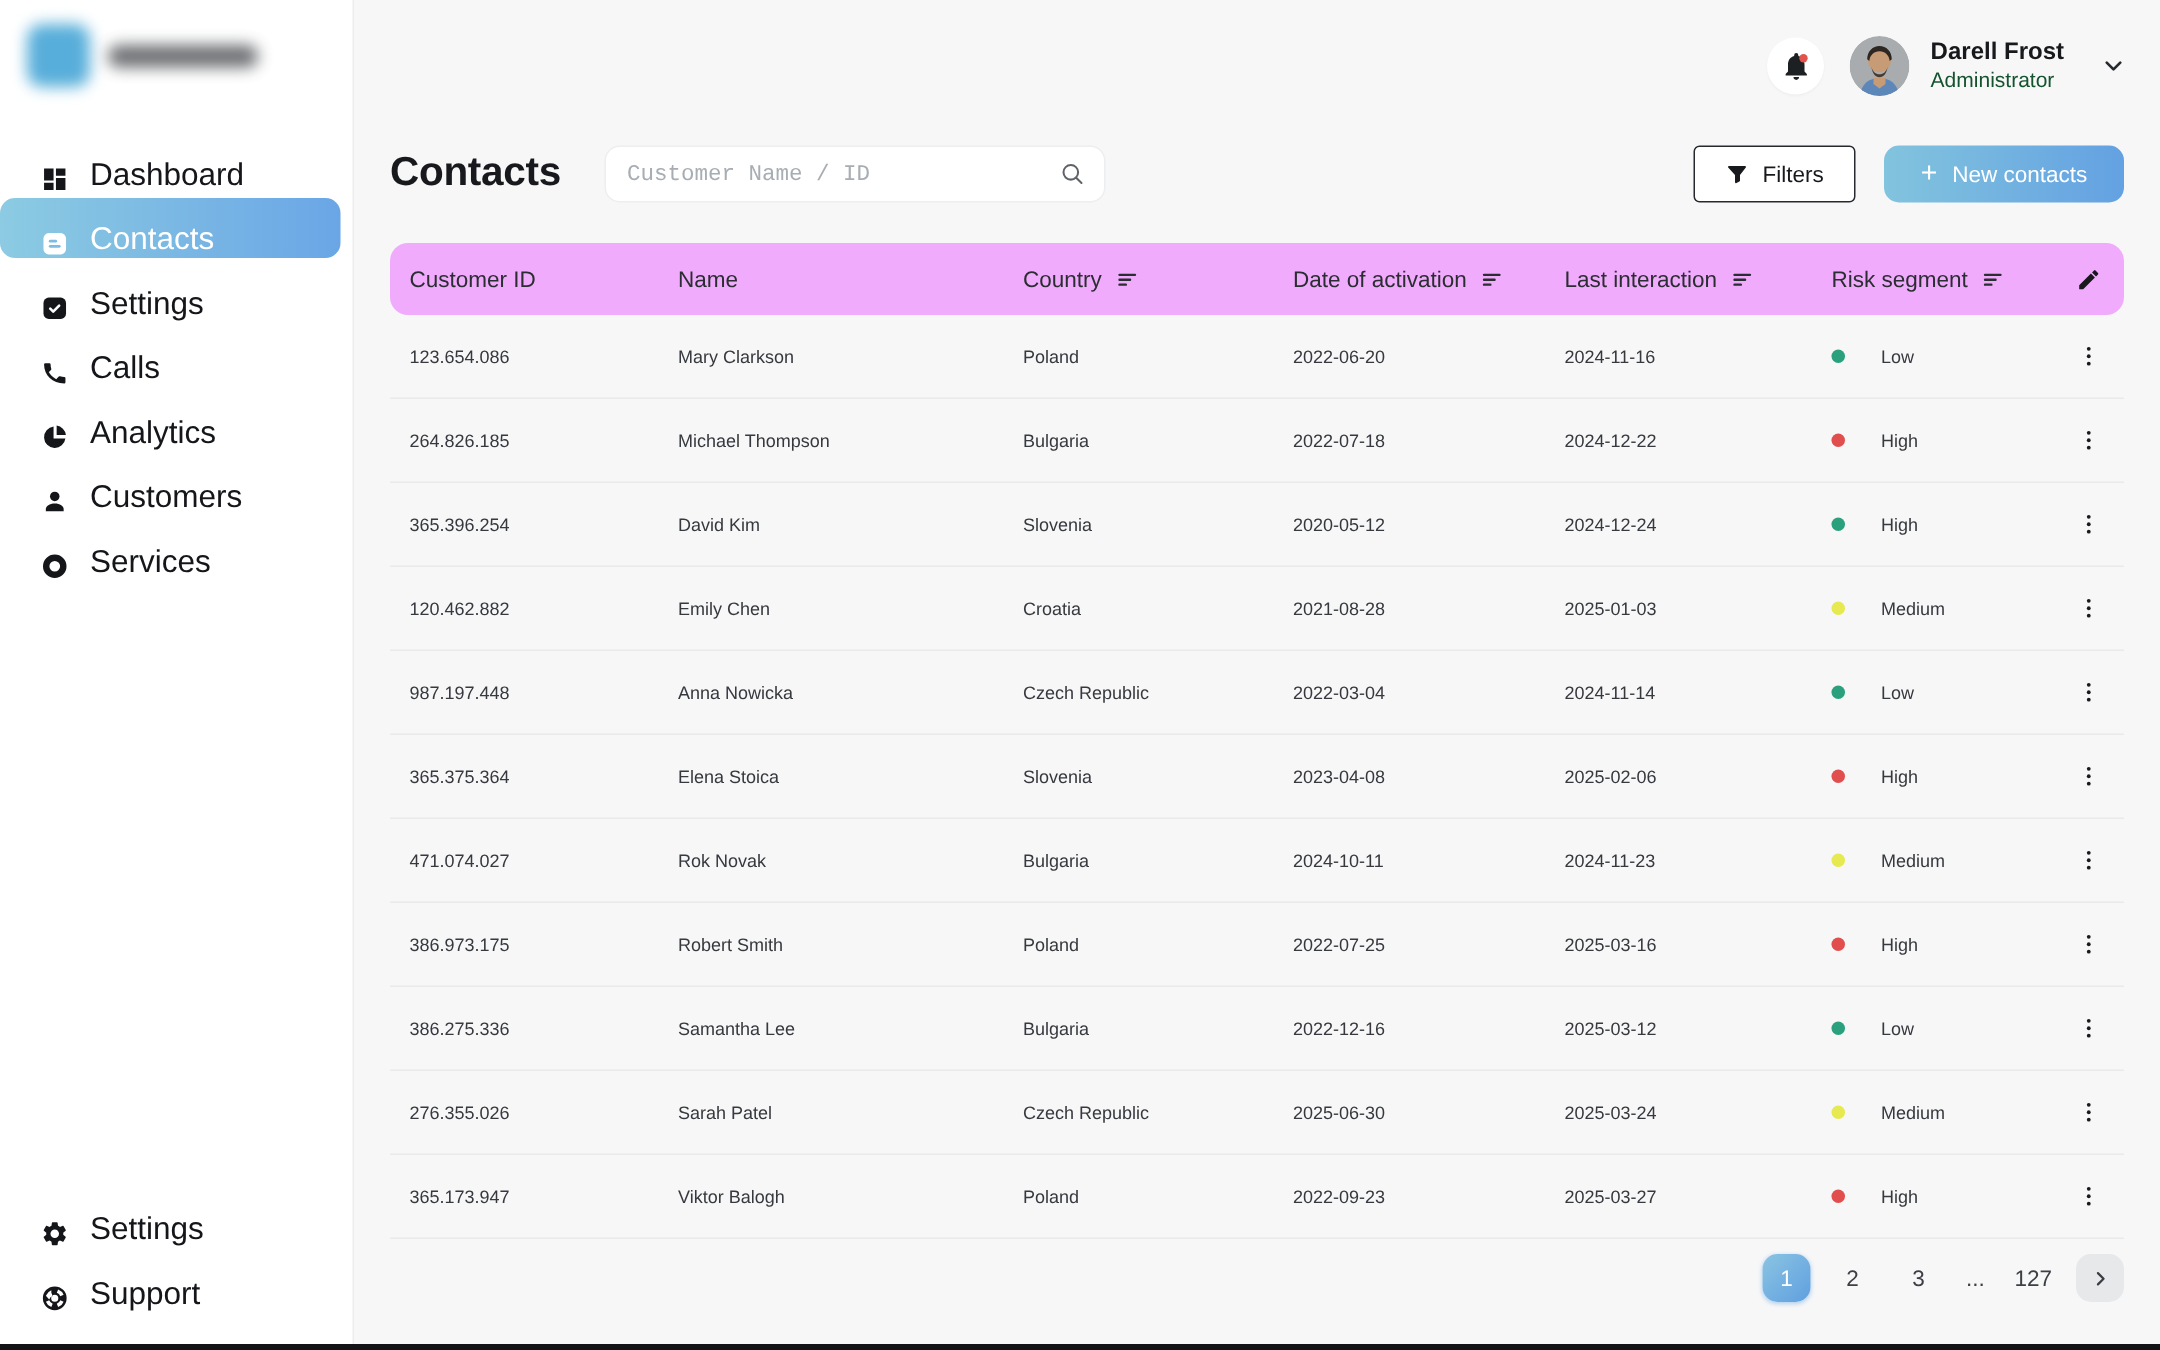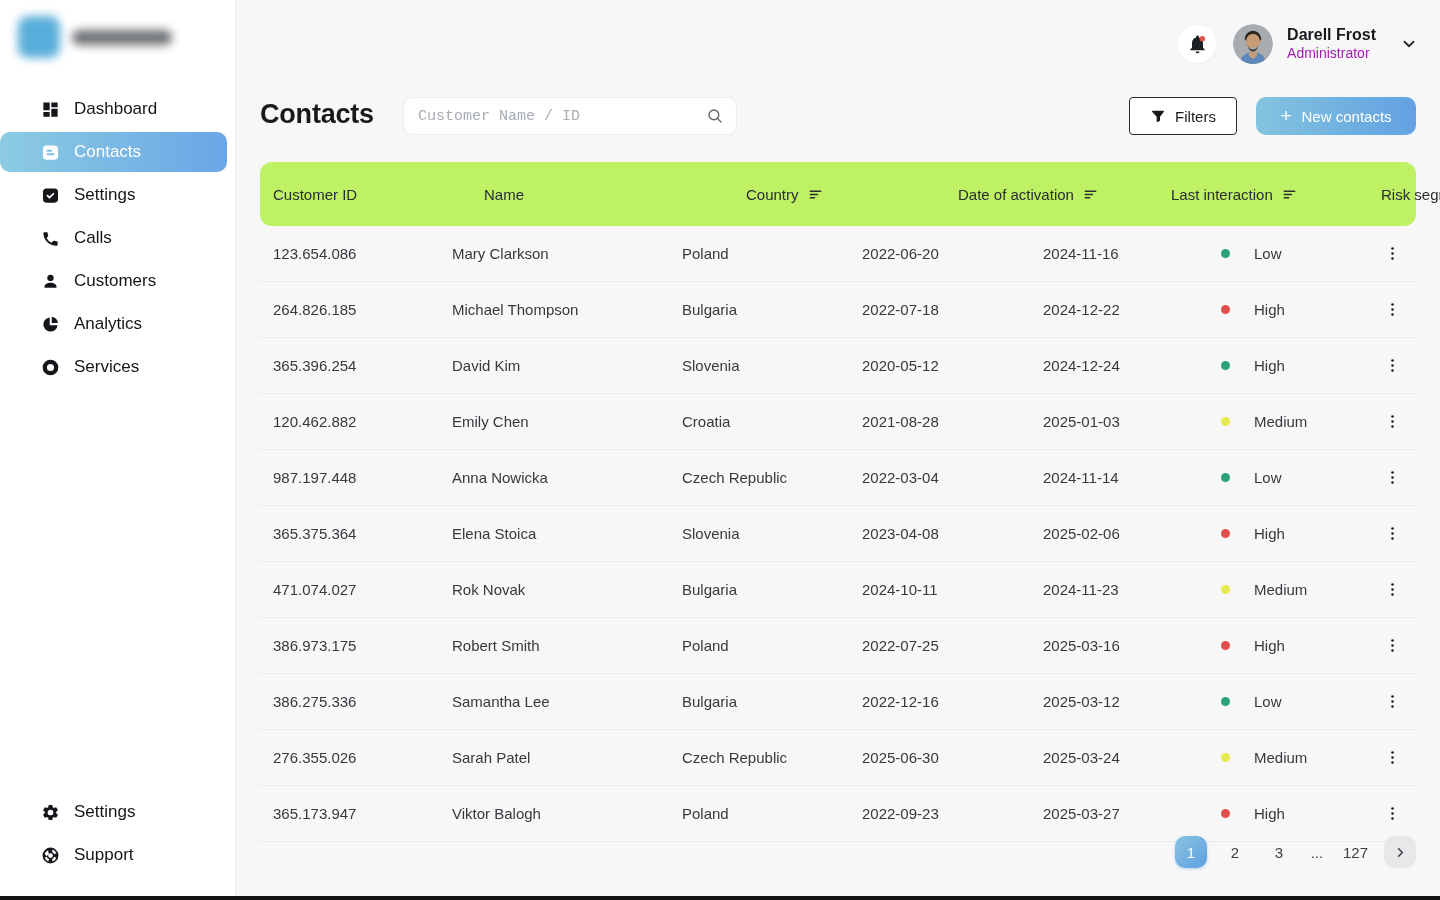--- a/index.html
+++ b/index.html
@@ -17,40 +17,40 @@
     position:absolute; top:0; left:0; bottom:0; width:236px;
     background:#ffffff; border-right:1px solid #ededef; z-index:3;
   }
   .logo-wrap { position:absolute; top:16px; left:18px; display:flex; align-items:center; gap:12px; }
   .logo-mark { width:42px; height:42px; border-radius:10px; background:#58aeda; filter:blur(5px); }
   .logo-word { width:100px; height:15px; border-radius:7px; background:#3c4044; opacity:.75; filter:blur(5px); }
 
   .nav { position:absolute; top:89px; left:0; right:0; }
   .nav-bottom { position:absolute; bottom:22px; left:0; right:0; }
   .nav-item {
-    height:40px; margin-bottom:3px; display:flex; align-items:center; gap:14px;
-    padding-left:41px; font-size:17px; font-weight:500; color:#14161a; cursor:pointer;
+    height:40px; margin-bottom:3px; display:flex; align-items:flex-end; gap:14px;
+    padding-left:27px; font-size:21px; font-weight:500; color:#14161a; cursor:pointer;
   }
   .nav-item svg { width:19px; height:19px; flex:0 0 auto; }
   .nav-item.active {
     margin-right:8px; border-radius:10px; color:#ffffff;
     background:linear-gradient(90deg,#8ccbe2 0%,#6aa6e6 100%);
   }
 
   
   .user-area { position:absolute; top:24px; right:22px; display:flex; align-items:center; z-index:2; }
   .bell-btn {
     width:38px; height:38px; border-radius:50%; background:#ffffff; border:none;
     display:flex; align-items:center; justify-content:center; cursor:pointer;
     box-shadow:0 1px 2px rgba(0,0,0,.04);
   }
   .avatar { width:40px; height:40px; border-radius:50%; overflow:hidden; margin-left:17px; cursor:pointer; }
   .user-text { margin-left:14px; line-height:1.25; }
   .user-name { font-size:16px; font-weight:700; color:#17191c; }
-  .user-role { font-size:14px; color:#a21caf; }
+  .user-role { font-size:14px; color:#14532d; }
   .user-chevron { margin-left:24px; display:flex; cursor:pointer; }
 
   
   .page-title { position:absolute; top:99px; left:260px; font-size:27px; font-weight:700; letter-spacing:-.2px; }
   .search-box {
     position:absolute; top:97px; left:403px; width:334px; height:38px;
     background:#ffffff; border:1px solid #eceef0; border-radius:10px;
     display:flex; align-items:center; padding:0 12px 0 14px;
   }
   .search-box input {
@@ -70,31 +70,31 @@
     background:linear-gradient(90deg,#82c4de 0%,#63a1e2 100%);
     display:flex; align-items:center; justify-content:center; gap:10px;
     font-family:"Liberation Sans",sans-serif; font-size:15px;
   }
   .new-btn .plus { font-size:19px; line-height:1; margin-top:-1px; }
 
   
   .table { position:absolute; top:162px; left:260px; width:1156px; }
   .thead {
     display:grid; grid-template-columns:180px 230px 180px 181px 178px 160px 47px;
-    height:64px; align-items:center; background:#bef264; border-radius:12px;
-    font-size:15px; color:#2a2d31;gap:32px;
+    height:48px; align-items:center; background:#f0abfc; border-radius:12px;
+    font-size:15px; color:#2a2d31;
   }
   .th { display:flex; align-items:center; gap:9px; padding-left:12px; }
   .th:first-child { padding-left:13px; }
   .th svg.sort { width:15px; height:15px; cursor:pointer; }
   .th.edit-col { justify-content:center; padding-left:0; }
   .tbody .tr {
     display:grid; grid-template-columns:180px 230px 180px 181px 178px 160px 47px;
     height:56px; align-items:center; border-bottom:1px solid #e9eaeb;
-    font-size:15px; color:#36393e;
+    font-size:12px; color:#36393e;
   }
   .td { padding-left:12px; }
   .tr .td:first-child { padding-left:13px; }
   .td.risk { display:flex; align-items:center; gap:24px; }
   .dot { width:9px; height:9px; border-radius:50%; flex:0 0 auto; }
   .td.menu { display:flex; justify-content:center; padding-left:0; }
   .kebab { background:none; border:none; cursor:pointer; display:flex; padding:4px; color:#17191c; }
   .pencil-btn { background:none; border:none; cursor:pointer; display:flex; padding:2px; color:#17191c; }
 
   
@@ -148,31 +148,31 @@
       <span>Settings</span>
     </div>
     <div class="nav-item">
       <svg viewBox="0 0 24 24" fill="currentColor">
           <path d="M6.62 10.79a15.05 15.05 0 006.59 6.59l2.2-2.2a1 1 0 011.02-.24c1.12.37 2.33.57 3.57.57a1 1 0 011 1V20a1 1 0 01-1 1C10.07 21 3 13.93 3 5a1 1 0 011-1h3.5a1 1 0 011 1c0 1.24.2 2.45.57 3.57a1 1 0 01-.24 1.02l-2.21 2.2z"></path>
         </svg>
       <span>Calls</span>
     </div>
     <div class="nav-item">
       <svg viewBox="0 0 24 24" fill="currentColor">
+          <path d="M11 3.05A9 9 0 1020.95 13H11V3.05z"></path>
+          <path d="M13.6 2.2a9 9 0 017.8 7.8h-7.8V2.2z"></path>
+        </svg>
+      <span>Analytics</span>
+    </div>
+    <div class="nav-item">
+      <svg viewBox="0 0 24 24" fill="currentColor">
           <circle cx="12" cy="7.5" r="4"></circle>
           <path d="M12 13.5c-4.4 0-7.5 2.2-7.5 4.6V20h15v-1.9c0-2.4-3.1-4.6-7.5-4.6z"></path>
         </svg>
       <span>Customers</span>
-    </div>
-    <div class="nav-item">
-      <svg viewBox="0 0 24 24" fill="currentColor">
-          <path d="M11 3.05A9 9 0 1020.95 13H11V3.05z"></path>
-          <path d="M13.6 2.2a9 9 0 017.8 7.8h-7.8V2.2z"></path>
-        </svg>
-      <span>Analytics</span>
     </div>
     <div class="nav-item">
       <svg viewBox="0 0 24 24" fill="none">
           <circle cx="12" cy="12" r="7.2" stroke="currentColor" stroke-width="5.4"></circle>
         </svg>
       <span>Services</span>
     </div>
   </nav>
 
   <nav class="nav-bottom">

